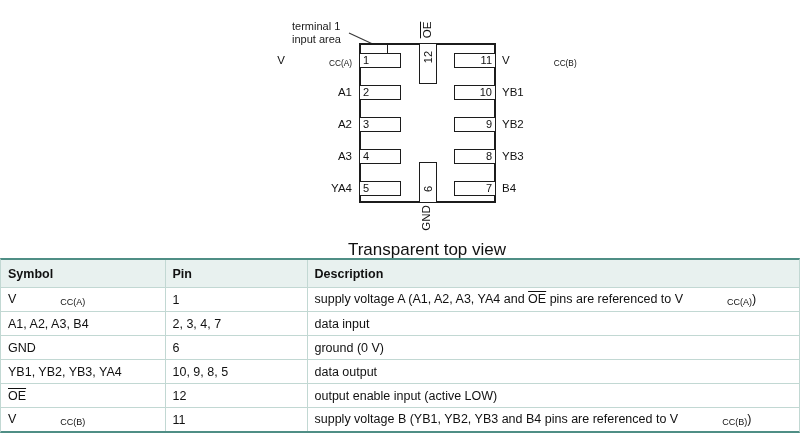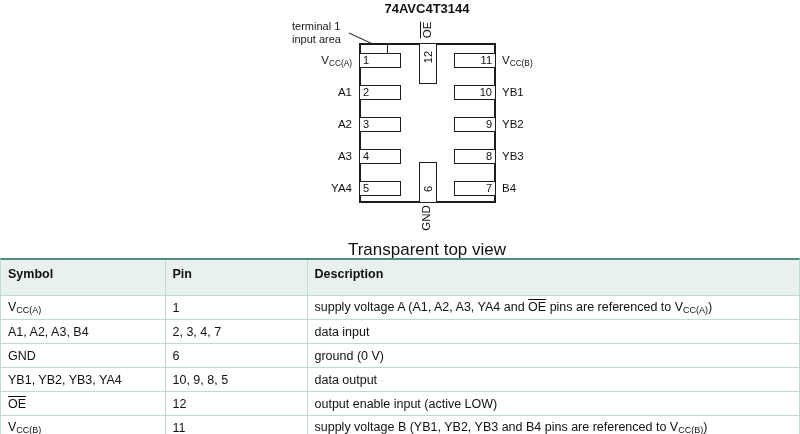--- a/index.html
+++ b/index.html
@@ -26,50 +26,49 @@
   .pin-rect.pleft  { left:359px; padding-left:3px; }
   .pin-rect.pright { left:454px; text-align:right; padding-right:3px; }
   .vpin { left:419px; width:18px; border:1.5px solid #1c1c1c; box-sizing:border-box; background:#fff; }
   .vpin.vtop { top:43px; height:41px; }
   .vpin.vbottom { top:162px; height:41px; }
   .pin-label { font-size:11.5px; line-height:15px; }
   .pin-label.lleft  { left:240px; width:112px; text-align:right; }
   .pin-label.lright { left:502px; width:112px; text-align:left; }
   .vtext { transform:translate(-50%,-50%) rotate(-90deg); white-space:nowrap; font-size:11px; }
   .vtext.vlabel { font-size:11.5px; }
-  .sub { font-size:0.72em; vertical-align:-0.24em; }
+  .sub { font-size:0.72em; vertical-align:-0.24em;margin-left:44px; }
   .ov { text-decoration:overline; }
   .table-wrap {
     width:800px; box-sizing:border-box;
     border-top:2px solid var(--border-strong);
     border-bottom:2px solid var(--border-strong);
     border-left:1px solid var(--border-light);
     border-right:1px solid var(--border-light);
   }
   table { width:100%; border-collapse:collapse; table-layout:fixed; font-size:12.5px; color:#111; }
   th {
     background:var(--header-bg); text-align:left; font-weight:bold;
-    height:27px; padding:0 0 8px 7px; font-size:12.5px;
+    height:27px; padding:0 0 0 7px; font-size:12.5px;
     border-bottom:1px solid var(--border-light);
     border-right:1px solid var(--border-light);
   }
   td {
     height:23px; padding:0 0 0 7px; vertical-align:middle;
     border-bottom:1px solid var(--border-light);
     border-right:1px solid var(--border-light);
     white-space:nowrap; overflow:hidden;
   }
   th:last-child, td:last-child { border-right:none; }
   tr:last-child td { border-bottom:none; }
 </style>
 </head>
 <body>
 
 <div class="diagram">
-  <div class="abs diag-title">74AVC4T3144</div>
 
   <div class="abs term-note">
     <div>terminal 1</div>
     <div>input area</div>
   </div>
 
   <svg class="abs" style="left:0;top:0" width="800" height="258">
     <line x1="349" y1="33" x2="377" y2="46" stroke="#3a3a3a" stroke-width="1.2"></line>
   </svg>
 

